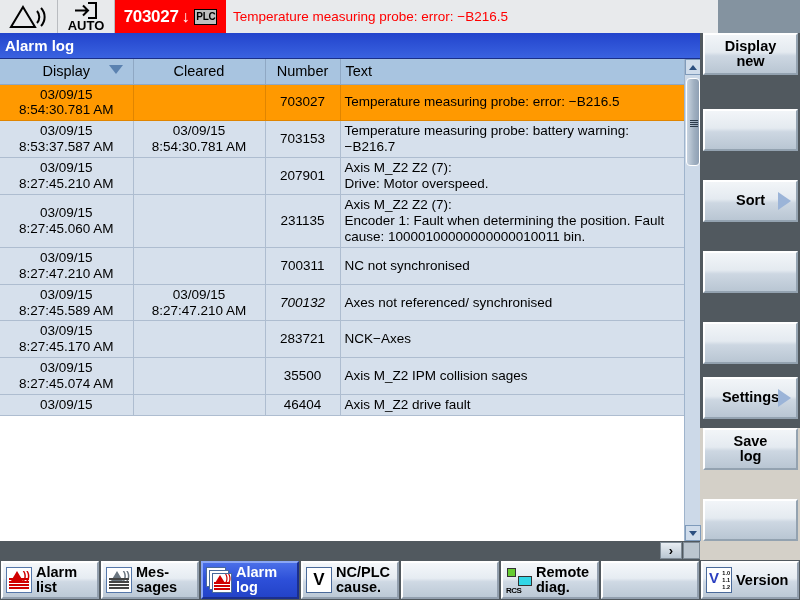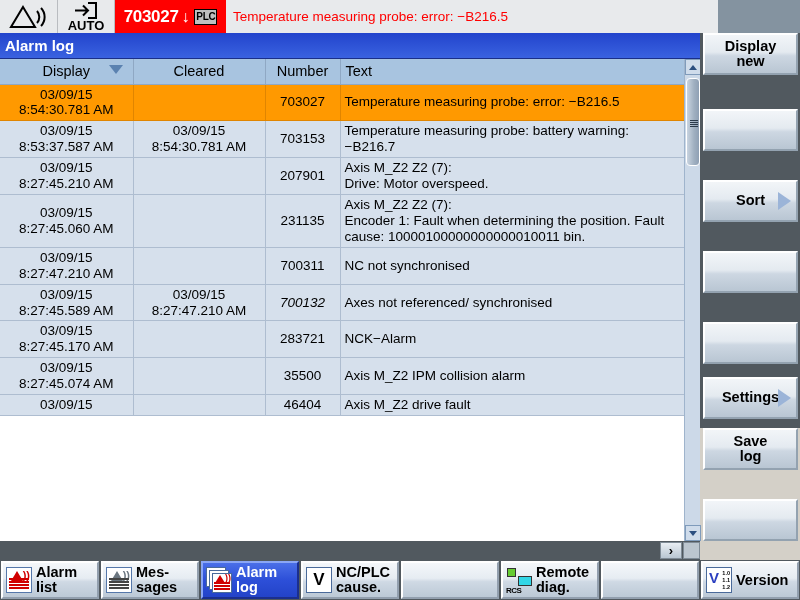--- a/index.html
+++ b/index.html
@@ -293,28 +293,28 @@
             <td class="c-cleared" style="white-space: pre-line;">03/09/15
 8:27:47.210 AM</td>
             <td class="c-num" style="white-space: pre-line; font-style: italic;">700132</td>
             <td class="c-text" style="white-space: pre-line;">Axes not referenced/ synchronised</td>
           </tr>
           <tr class="row">
             <td class="c-raised" style="white-space: pre-line;">03/09/15
 8:27:45.170 AM</td>
             <td class="c-cleared" style="white-space: pre-line;"></td>
             <td class="c-num" style="white-space: pre-line;">283721</td>
-            <td class="c-text" style="white-space: pre-line;">NCK−Alarm</td>
+            <td class="c-text" style="white-space: pre-line;">NCK−Axes</td>
           </tr>
           <tr class="row">
             <td class="c-raised" style="white-space: pre-line;">03/09/15
 8:27:45.074 AM</td>
             <td class="c-cleared" style="white-space: pre-line;"></td>
             <td class="c-num" style="white-space: pre-line;">35500</td>
-            <td class="c-text" style="white-space: pre-line;">Axis M_Z2 IPM collision alarm</td>
+            <td class="c-text" style="white-space: pre-line;">Axis M_Z2 IPM collision sages</td>
           </tr>
           <tr class="row">
             <td class="c-raised" style="white-space: pre-line;">03/09/15</td>
             <td class="c-cleared" style="white-space: pre-line;"></td>
             <td class="c-num" style="white-space: pre-line;">46404</td>
             <td class="c-text" style="white-space: pre-line;">Axis M_Z2 drive fault</td>
           </tr>
         </tbody>
     </table>
   </div>

